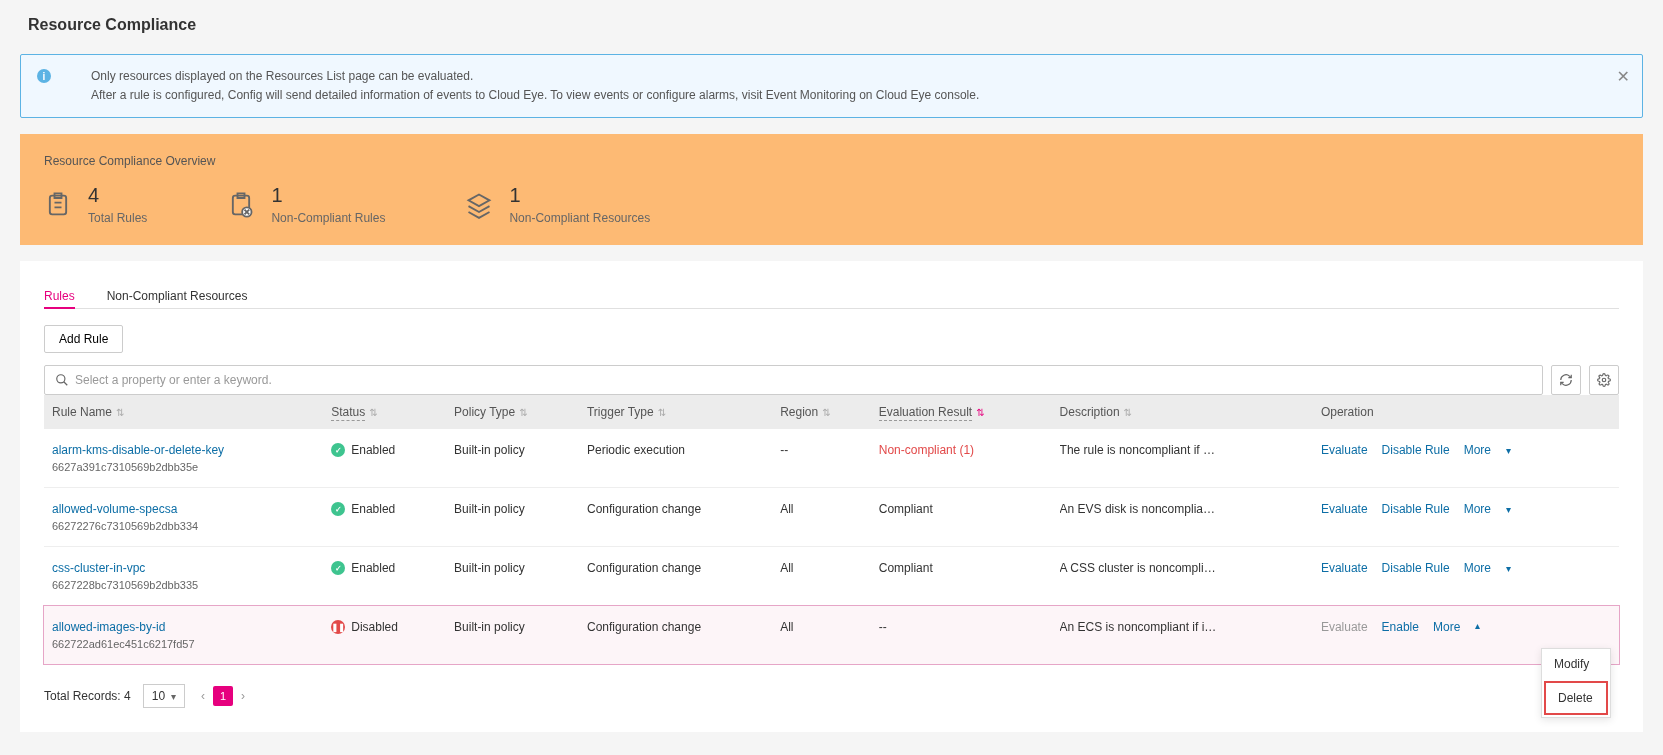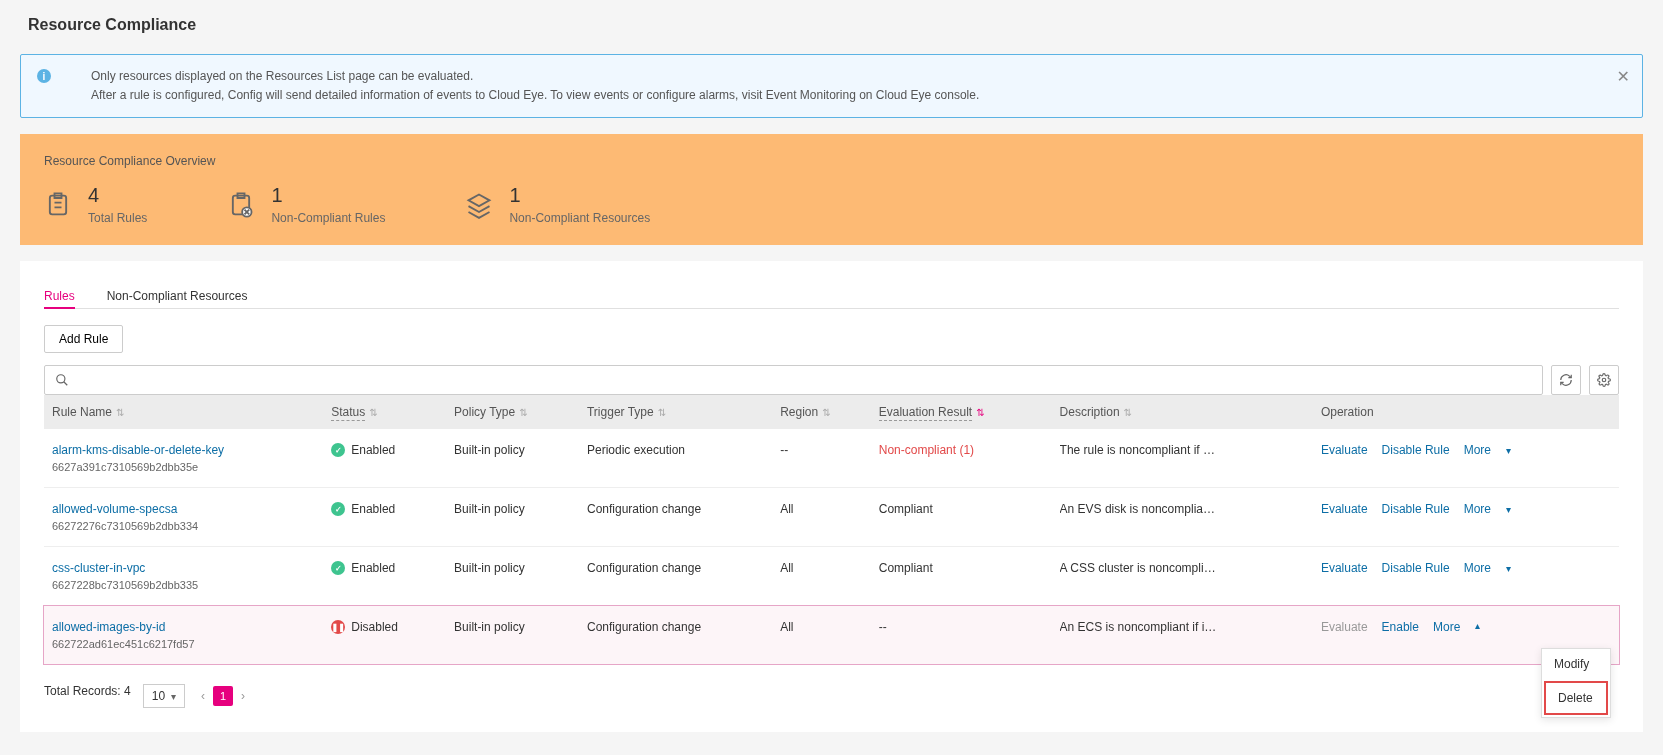--- a/index.html
+++ b/index.html
@@ -44,21 +44,21 @@
 .status-enabled { background: #3ec48f; }
 .status-disabled { background: #e24949; }
 .nc-text { color: #e24949; }
 .ops { display: flex; gap: 14px; align-items: center; position: relative; }
 .ops .more { display: inline-flex; align-items: center; gap: 15px; }
 .row-highlight td { background: #fdf5f8; }
 .row-highlight { outline: 1px solid #e6a5c7; }
 .dropdown-menu { position: absolute; right: 0; top: 28px; background: #fff; border: 1px solid #ddd; box-shadow: 0 2px 8px rgba(0,0,0,0.1); min-width: 70px; z-index: 10; }
 .dropdown-menu .item { padding: 8px 12px; cursor: pointer; }
 .dropdown-menu .item.delete { border: 2px solid #e24949; margin: 2px; }
-.pagination { display: flex; gap: 12px; margin-top: 20px; }
+.pagination { display: flex; align-items: center; gap: 12px; margin-top: 20px; }
 .page-size { border: 1px solid #ccc; padding: 4px 8px; display: inline-flex; align-items: center; gap: 6px; cursor: pointer; border-radius: 0; }
 .page-nav { display: inline-flex; align-items: center; gap: 4px; }
 .page-arrow { color: #999; cursor: pointer; padding: 4px; }
 .page-num { background: #e6007e; color: #fff; width: 20px; height: 20px; display: inline-flex; align-items: center; justify-content: center; border-radius: 2px; font-size: 11px; }
 .chev-up { transform: rotate(180deg); display: inline-block; }
 .trunc { white-space: nowrap; overflow: hidden; text-overflow: ellipsis; max-width: 160px; display: inline-block; }
 </style>
 </head>
 <body>
 
@@ -131,20 +131,21 @@
     </div>
 
     <div class="search-row">
       <div class="search-box">
         <span class="icon-small" style="margin-right:6px;">
           <svg width="14" height="14" viewBox="0 0 24 24" fill="none" stroke="currentColor" stroke-width="2">
               <circle cx="10" cy="10" r="7"></circle>
               <path d="M21 21l-6-6"></path>
             </svg>
         </span>
+        <input type="text" placeholder="Select a property or enter a keyword." style="">
       </div>
       <button class="icon-btn">
         <span class="icon-small">
           <svg width="14" height="14" viewBox="0 0 24 24" fill="none" stroke="currentColor" stroke-width="2">
               <path d="M3 12a9 9 0 0 1 15-6.7L21 8"></path>
               <path d="M21 3v5h-5"></path>
               <path d="M21 12a9 9 0 0 1-15 6.7L3 16"></path>
               <path d="M3 21v-5h5"></path>
             </svg>
         </span>

